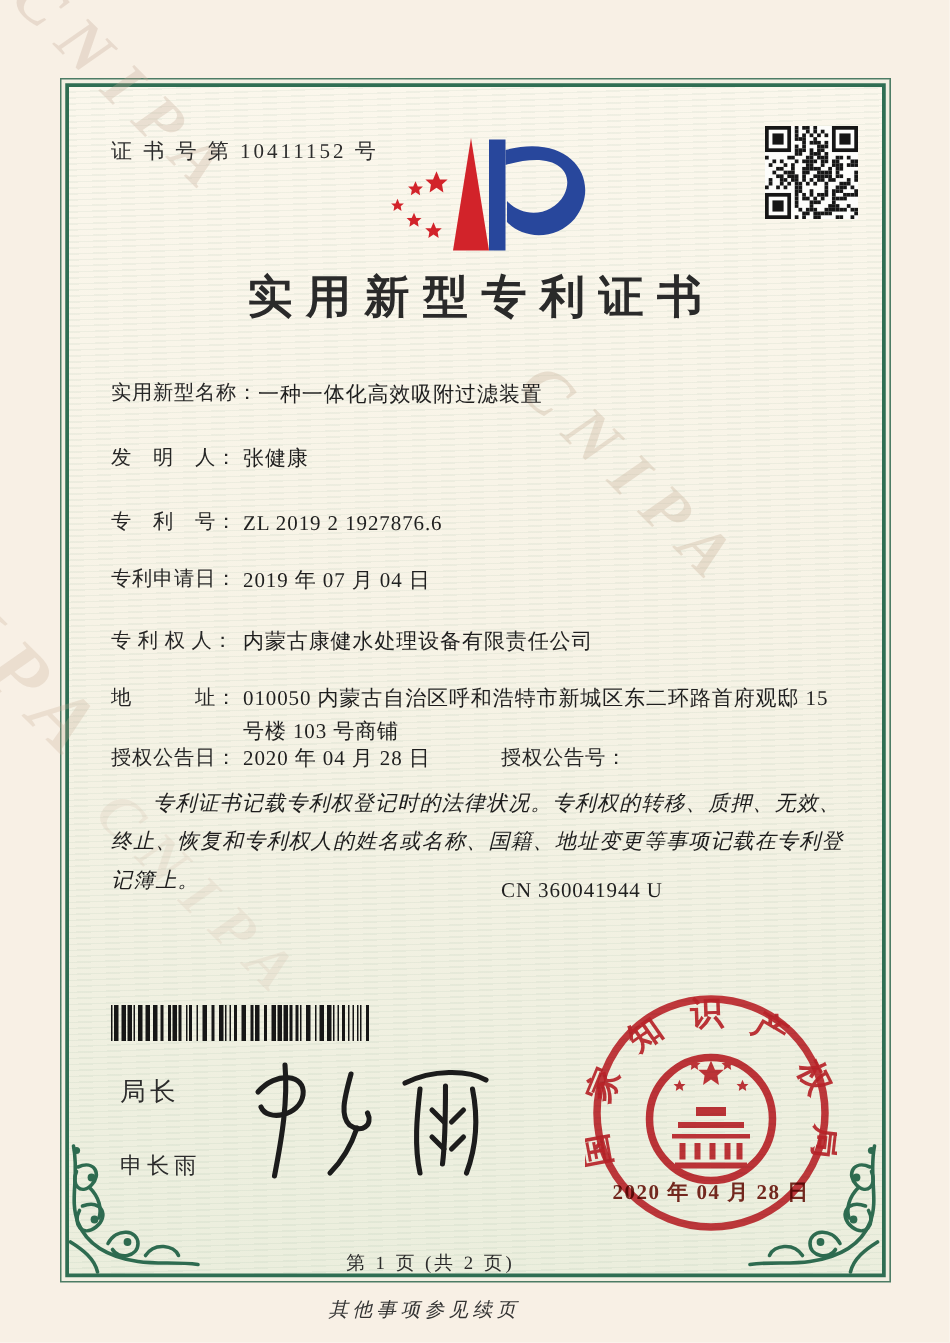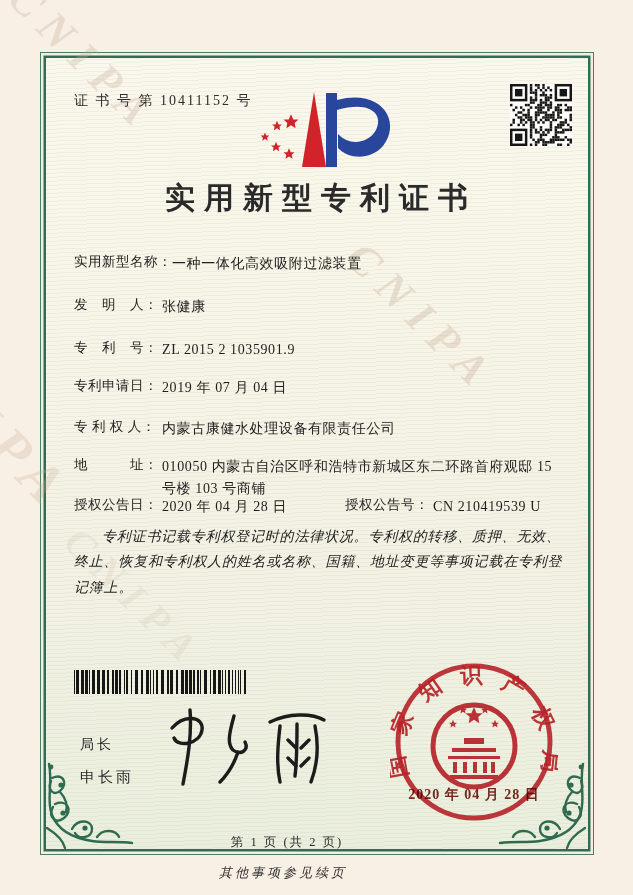--- a/index.html
+++ b/index.html
@@ -34,28 +34,28 @@
   .qr{position:absolute;left:510px;top:84px;z-index:2;background:#fdfdfb;}
   .title{
     position:absolute;left:0;top:178px;width:633px;text-align:center;
     font-size:30px;font-weight:bold;letter-spacing:9px;text-indent:9px;
     color:#2a2a2a;z-index:2;
   }
   .row{position:absolute;left:74px;width:500px;display:flex;align-items:flex-start;z-index:2;}
   .lbl{flex:0 0 88px;font-size:13.5px;letter-spacing:0.5px;color:#262626;white-space:nowrap;}
   .val{font-size:14px;letter-spacing:0.6px;color:#1f1f1f;line-height:1.55;}
   .val-narrow{max-width:404px;}
-  .pair2{position:absolute;left:271px;display:flex;}
+  .pair2{position:absolute;left:260px;display:flex;flex-direction:column;}
   .paras{position:absolute;left:74px;top:524px;width:490px;z-index:2;}
   .paras p{
     margin:0;font-size:14px;line-height:1.82;letter-spacing:0.8px;
     text-indent:2em;font-style:italic;color:#1d1d1d;
   }
   .barcode{position:absolute;left:74px;top:670px;z-index:2;}
-  .signer-title{position:absolute;left:80px;top:736px;font-size:14px;letter-spacing:3px;z-index:2;}
+  .signer-title{position:absolute;left:80px;top:716px;font-size:17px;letter-spacing:3px;z-index:2;}
   .signer-name{position:absolute;left:80px;top:768px;font-size:15px;letter-spacing:3px;z-index:2;}
   .signature{position:absolute;left:162px;top:700px;z-index:3;}
   .seal{position:absolute;left:390px;top:658px;z-index:4;mix-blend-mode:multiply;}
   .seal-date{
     position:absolute;left:388px;top:786px;width:172px;text-align:center;
     font-size:14px;font-weight:bold;color:#7c2a22;letter-spacing:1px;
     z-index:5;mix-blend-mode:multiply;
   }
   .page-info{position:absolute;left:0;top:834px;width:574px;text-align:center;font-size:12.5px;letter-spacing:2px;z-index:2;}
   .cont-note{position:absolute;left:0;top:864px;width:566px;text-align:center;font-size:13px;letter-spacing:3px;color:#333;z-index:2;font-style:italic;}
@@ -357,40 +357,40 @@
   <div class="row" style="top:296px">
     <span class="lbl">发　明　人：</span>
     <span class="val">张健康</span>
   </div>
   <div class="row" style="top:253px">
     <span class="lbl">实用新型名称：</span>
     <span class="val">一种一体化高效吸附过滤装置</span>
   </div>
   <div class="row" style="top:339px">
     <span class="lbl">专　利　号：</span>
-    <span class="val">ZL 2015 2 1035901.9</span>
+    <span class="val">ZL 2019 2 1927876.6</span>
   </div>
   <div class="row" style="top:377px">
     <span class="lbl">专利申请日：</span>
     <span class="val">2019 年 07 月 04 日</span>
   </div>
   <div class="row" style="top:418px">
     <span class="lbl">专 利 权 人：</span>
     <span class="val">内蒙古康健水处理设备有限责任公司</span>
   </div>
   <div class="row" style="top:456px">
     <span class="lbl">地　　　址：</span>
     <span class="val val-narrow">010050  内蒙古自治区呼和浩特市新城区东二环路首府观邸 15 号楼 103 号商铺</span>
   </div>
   <div class="row" style="top:496px">
     <span class="lbl">授权公告日：</span>
     <span class="val">2020 年 04 月 28 日</span>
     <span class="pair2">
       <span class="lbl">授权公告号：</span>
-      <span class="val">CN 210419539 U</span>
+      <span class="val">CN 360041944 U</span>
     </span>
   </div>
 
   <div class="paras">
     <p>专利证书记载专利权登记时的法律状况。专利权的转移、质押、无效、终止、恢复和专利权人的姓名或名称、国籍、地址变更等事项记载在专利登记簿上。</p>
   </div>
 
   <svg class="barcode" width="176" height="24" viewBox="0 0 176 24" preserveAspectRatio="none">
     <g class="bars" fill="#161616">
         <rect x="0" y="0" width="1" height="24"></rect>

